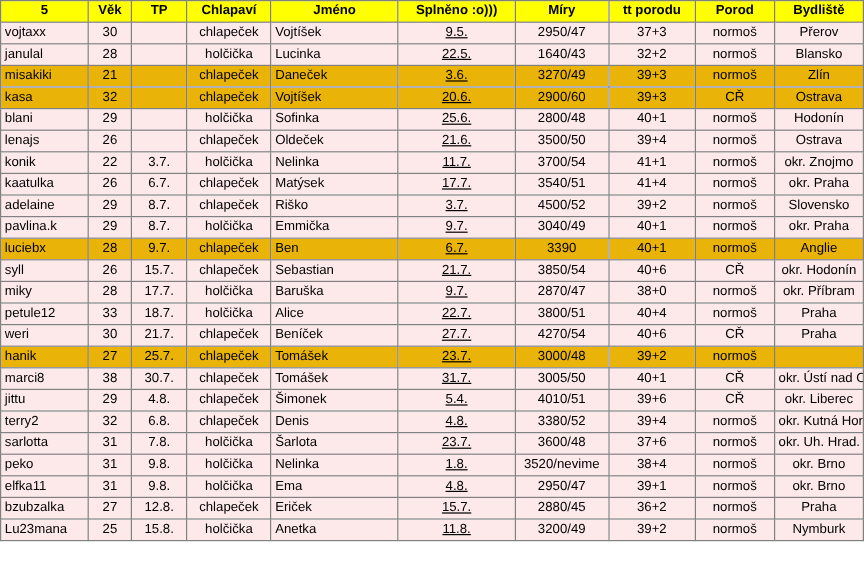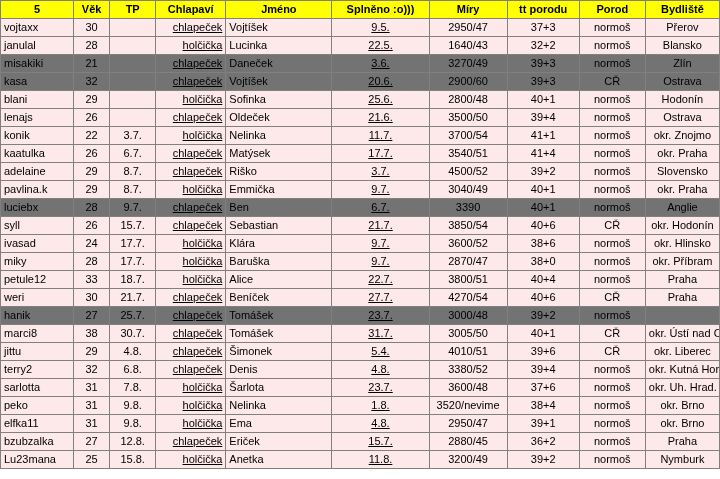--- a/index.html
+++ b/index.html
@@ -43,31 +43,31 @@
   col.c-jmeno { width: 106px; }
   col.c-splneno { width: 97px; }
   col.c-miry  { width: 78px; }
   col.c-tt    { width: 72px; }
   col.c-porod { width: 66px; }
   col.c-bydl  { width: 74px; }
 
   td.nick    { text-align: left; }
   td.vek     { text-align: center; margin-top: 20px; }
   td.tp      { text-align: center; }
-  td.chlav   { text-align: right; text-decoration: underline; }
+  td.chlav   { text-align: center; }
   td.jmeno   { text-align: left; }
   td.splneno { text-align: center; text-decoration: underline; }
   td.miry    { text-align: center; }
   td.tt      { text-align: center; }
   td.porod   { text-align: center; }
   td.bydl    { text-align: center; }
 
   
   tr.pink td  { background: #fde9e9; }
-  tr.blue td  { background: #737373; }
+  tr.blue td  { background: #eab308; }
 </style>
 </head>
 <body>
 
 <table class="grid">
   <colgroup>
     <col class="c-nick">
       <col class="c-vek">
       <col class="c-tp">
       <col class="c-chlav">
@@ -231,32 +231,20 @@
         <td class="tp">15.7.</td>
         <td class="chlav">chlapeček</td>
         <td class="jmeno">Sebastian</td>
         <td class="splneno">21.7.</td>
         <td class="miry">3850/54</td>
         <td class="tt">40+6</td>
         <td class="porod">CŘ</td>
         <td class="bydl">okr. Hodonín</td>
       </tr>
       <tr class="pink">
-        <td class="nick">ivasad</td>
-        <td class="vek">24</td>
-        <td class="tp">17.7.</td>
-        <td class="chlav">holčička</td>
-        <td class="jmeno">Klára</td>
-        <td class="splneno">9.7.</td>
-        <td class="miry">3600/52</td>
-        <td class="tt">38+6</td>
-        <td class="porod">normoš</td>
-        <td class="bydl">okr. Hlinsko</td>
-      </tr>
-      <tr class="pink">
         <td class="nick">miky</td>
         <td class="vek">28</td>
         <td class="tp">17.7.</td>
         <td class="chlav">holčička</td>
         <td class="jmeno">Baruška</td>
         <td class="splneno">9.7.</td>
         <td class="miry">2870/47</td>
         <td class="tt">38+0</td>
         <td class="porod">normoš</td>
         <td class="bydl">okr. Příbram</td>

